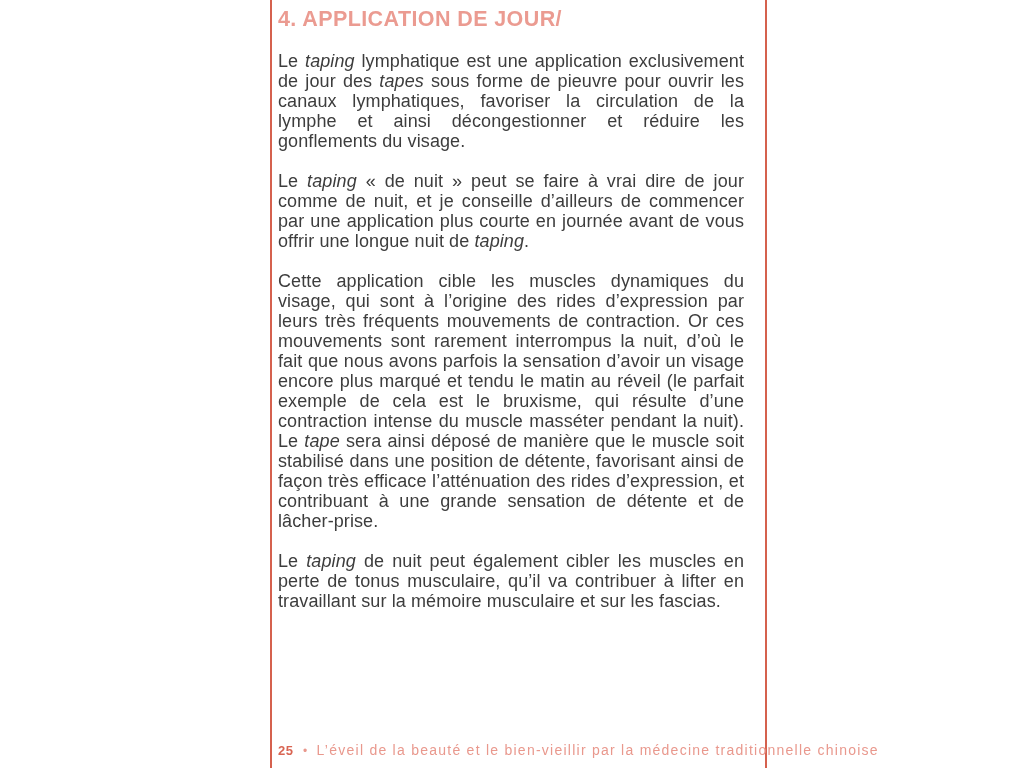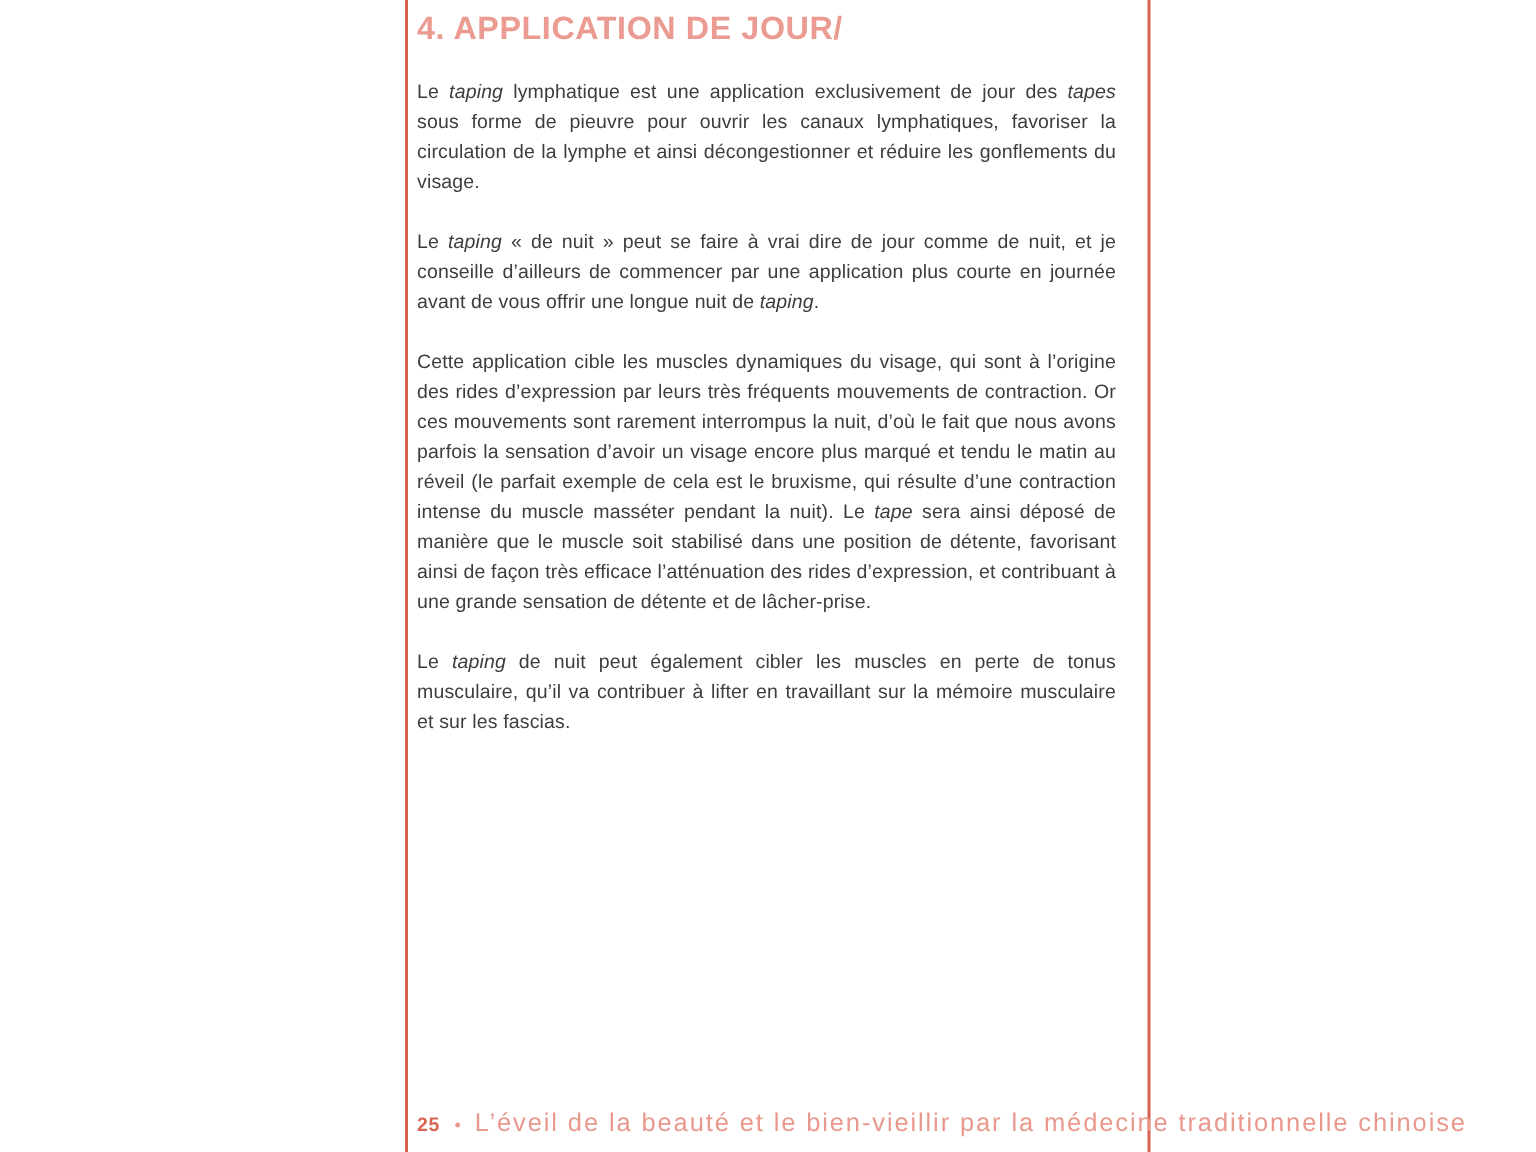--- a/index.html
+++ b/index.html
@@ -38,21 +38,21 @@
     margin: 0 0 19px 0;
     font-size: 21.5px;
     font-weight: bold;
     letter-spacing: 0.4px;
     line-height: 1.14;
     color: var(--title-color, #eb9b91);
   }
   .title-line { display: block; }
   .paragraphs p {
     margin: 3px 0 20px 0;
-    font-size: 13px;
+    font-size: 18px;
     line-height: 20px;
     letter-spacing: 0.1px;
     text-align: justify;
     color: var(--body-text, #3d3d3d);
   }
   .paragraphs p em { font-style: italic; }
   .footer {
     position: absolute;
     left: 278px;
     bottom: 9px;
@@ -63,21 +63,21 @@
     font-size: 13px;
     letter-spacing: 0.5px;
     color: var(--footer-pagenum, #d96553);
   }
   .bullet {
     font-size: 12px;
     margin: 0 5px;
     color: var(--footer-text, #e9988d);
   }
   .booktitle {
-    font-size: 17px;
+    font-size: 14px;
     letter-spacing: 1.25px;
     color: var(--footer-text, #e9988d);
   }
 </style>
 </head>
 <body>
 
 <div class="page">
   <div class="border-line left"></div>
   <div class="border-line right"></div>

